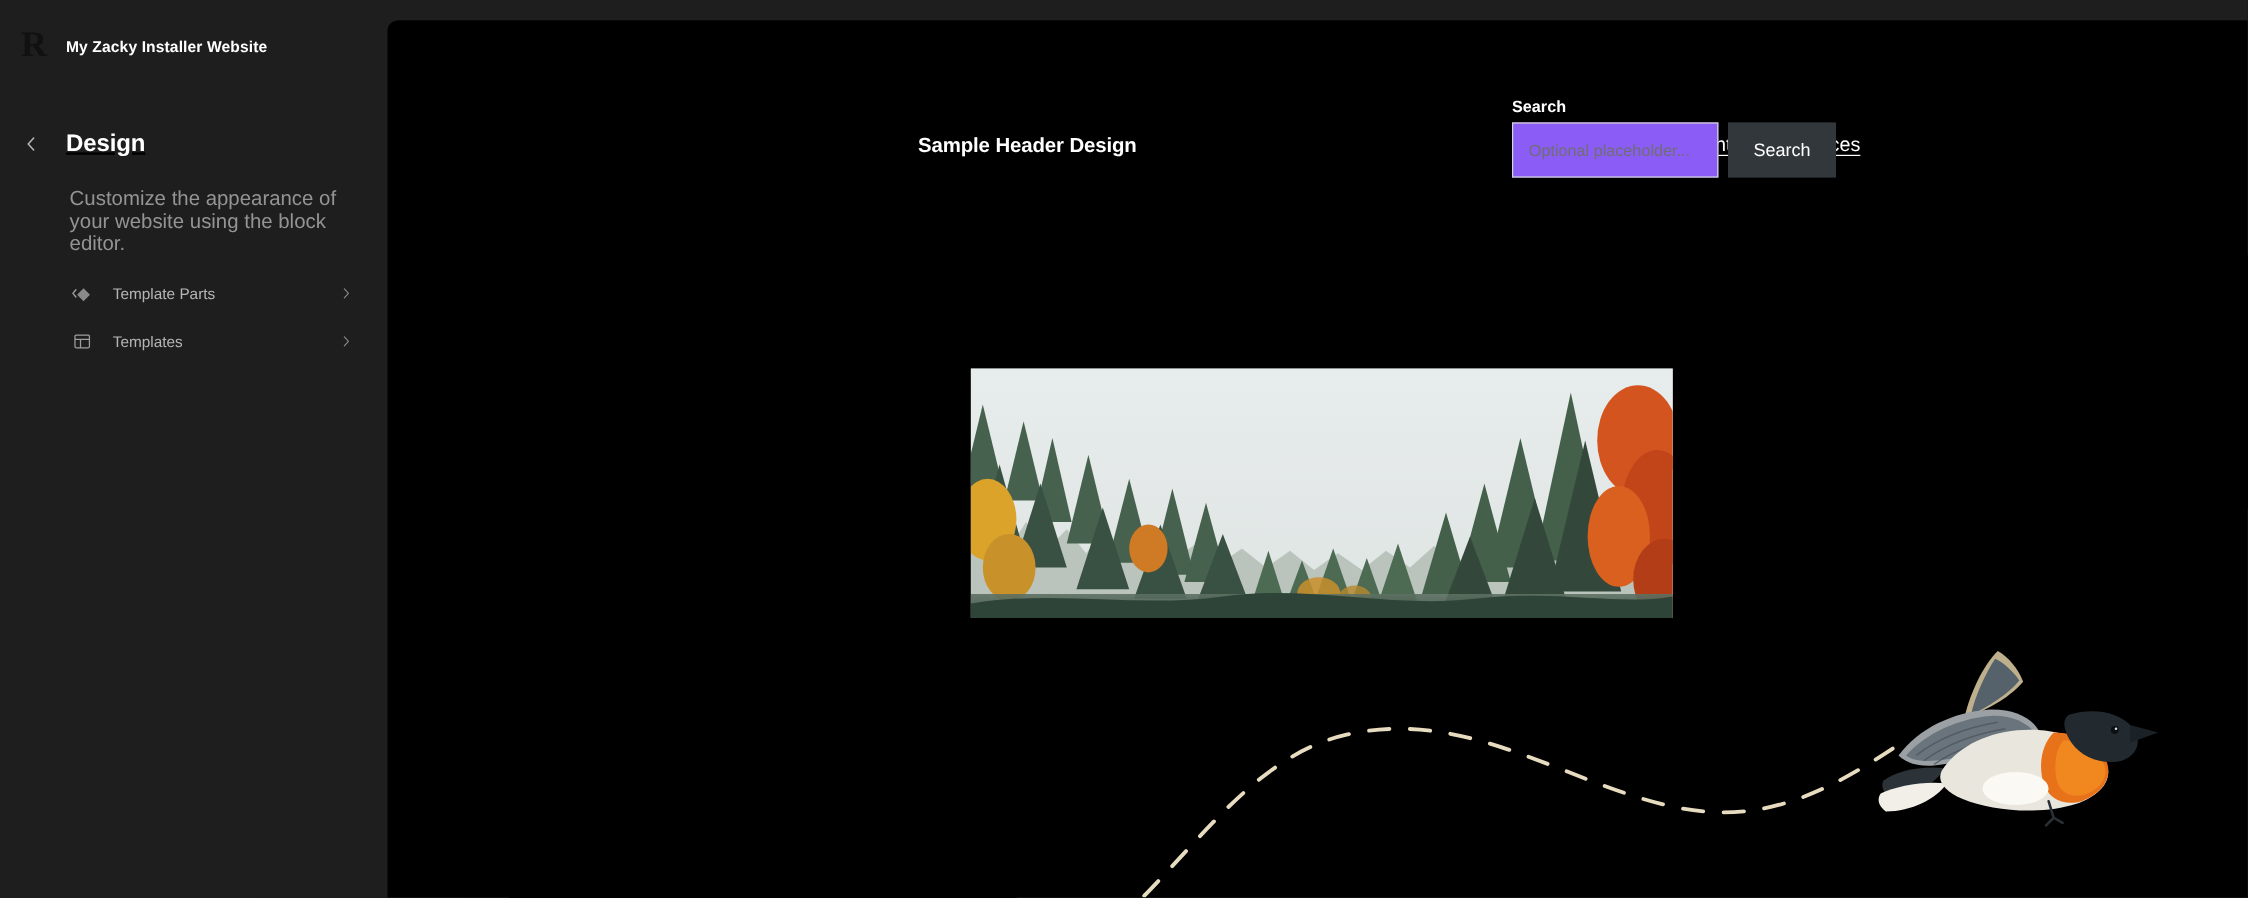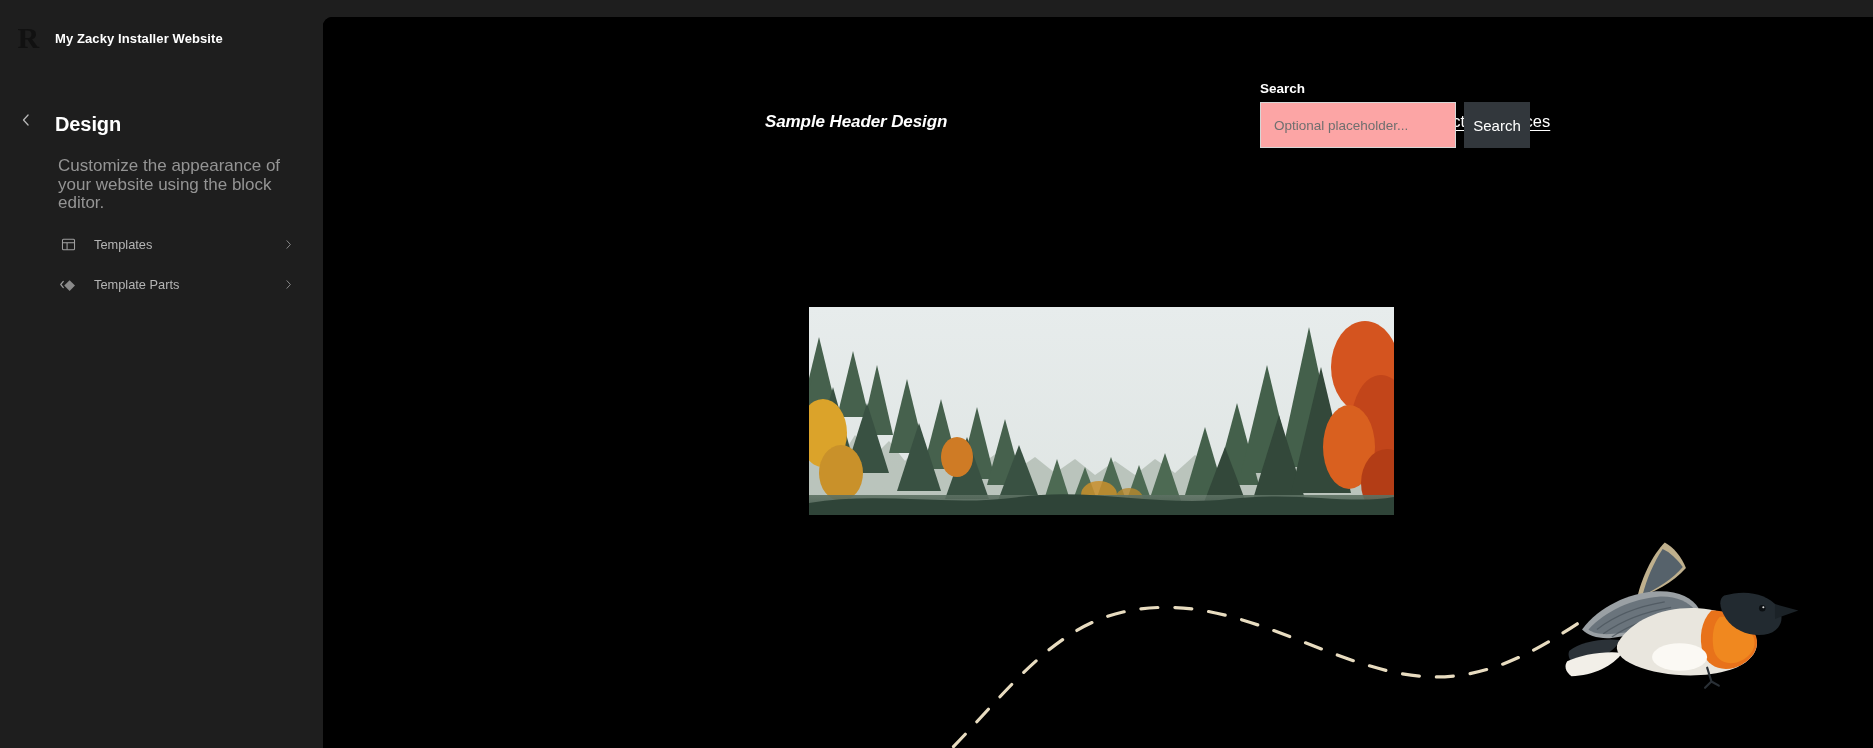--- a/index.html
+++ b/index.html
@@ -66,21 +66,22 @@
     letter-spacing: 0.1px;
     white-space: nowrap;
   }
 
   .panel-header {
     position: absolute;
     left: 0;
     top: 92px;
     width: 323px;
     display: flex;
-    align-items: flex-end;
+    align-items: center;
+    text-decoration: underline;
   }
 
   .back-button {
     width: 32px;
     height: 32px;
     margin-left: 10px;
     display: flex;
     align-items: center;
     justify-content: center;
     color: #b8b8b8;
@@ -189,21 +190,20 @@
 
   .site-name {
     position: absolute;
     left: 442px;
     top: 18px;
     font-size: 17px;
     font-weight: 700;
     color: #ffffff;
     letter-spacing: -0.1px;
     white-space: nowrap;
-    font-style: italic;
   }
 
   .site-nav {
     position: absolute;
     left: 1020px;
     top: 18px;
     display: flex;
     gap: 22px;
     align-items: baseline;
   }
@@ -233,23 +233,23 @@
     display: block;
   }
 
   .search-row {
     display: flex;
     align-items: stretch;
     gap: 8px;
   }
 
   .search-input {
-    width: 196px;
+    width: 172px;
     height: 46px;
-    background: #fca5a5;
+    background: #8b5cf6;
     border: 1px solid #d6d6d6;
     border-radius: 0;
     padding: 0 13px;
     font-family: "Liberation Sans", sans-serif;
     font-size: 13.5px;
     color: #1a1a1a;
     outline: none;
   }
   .search-input::placeholder { color: #6f6f6f; }
 
@@ -308,52 +308,52 @@
             <path d="M14.5 6 9 12l5.5 6" stroke="currentColor" stroke-width="1.5" stroke-linecap="round" stroke-linejoin="round"></path>
           </svg>
         </span>
       </button>
       <h1 class="panel-title">Design</h1>
     </div>
 
     <p class="panel-desc">Customize the appearance of your website using the block editor.</p>
 
     <nav class="nav-list">
+
+      <div class="nav-item">
+        <span class="nav-icon">
+          <svg width="19" height="19" viewBox="0 0 24 24" fill="none" aria-hidden="true">
+            <rect x="8.6" y="8.6" width="9.6" height="9.6" transform="rotate(-45 13.4 13.4)" fill="currentColor" opacity="0.85"></rect>
+            <path d="M5.4 8.2 2.2 12l3.2 3.8" stroke="currentColor" stroke-width="1.5" stroke-linecap="round" stroke-linejoin="round" fill="none"></path>
+          </svg>
+        </span>
+        <span class="nav-label">Template Parts</span>
+        <span class="nav-chevron">
+          <svg width="15" height="15" viewBox="0 0 24 24" fill="none" aria-hidden="true">
+            <path d="M9.5 6 15 12l-5.5 6" stroke="currentColor" stroke-width="1.5" stroke-linecap="round" stroke-linejoin="round"></path>
+          </svg>
+        </span>
+      </div>
 
       <div class="nav-item">
         <span class="nav-icon">
           <svg width="17" height="17" viewBox="0 0 24 24" fill="none" aria-hidden="true">
             <rect x="3.5" y="4.5" width="17" height="15" rx="1.4" stroke="currentColor" stroke-width="1.5"></rect>
             <path d="M3.5 9.5h17" stroke="currentColor" stroke-width="1.5"></path>
             <path d="M10 9.5v10" stroke="currentColor" stroke-width="1.5"></path>
           </svg>
         </span>
         <span class="nav-label">Templates</span>
         <span class="nav-chevron">
           <svg width="15" height="15" viewBox="0 0 24 24" fill="none" aria-hidden="true">
             <path d="M9.5 6 15 12l-5.5 6" stroke="currentColor" stroke-width="1.5" stroke-linecap="round" stroke-linejoin="round"></path>
           </svg>
         </span>
       </div>
 
-      <div class="nav-item">
-        <span class="nav-icon">
-          <svg width="19" height="19" viewBox="0 0 24 24" fill="none" aria-hidden="true">
-            <rect x="8.6" y="8.6" width="9.6" height="9.6" transform="rotate(-45 13.4 13.4)" fill="currentColor" opacity="0.85"></rect>
-            <path d="M5.4 8.2 2.2 12l3.2 3.8" stroke="currentColor" stroke-width="1.5" stroke-linecap="round" stroke-linejoin="round" fill="none"></path>
-          </svg>
-        </span>
-        <span class="nav-label">Template Parts</span>
-        <span class="nav-chevron">
-          <svg width="15" height="15" viewBox="0 0 24 24" fill="none" aria-hidden="true">
-            <path d="M9.5 6 15 12l-5.5 6" stroke="currentColor" stroke-width="1.5" stroke-linecap="round" stroke-linejoin="round"></path>
-          </svg>
-        </span>
-      </div>
-
     </nav>
   </aside>
 
   <section id="canvas-frame">
     <div id="site-preview">
 
       <header class="site-header">
 
         <div class="site-name">Sample Header Design</div>
 

